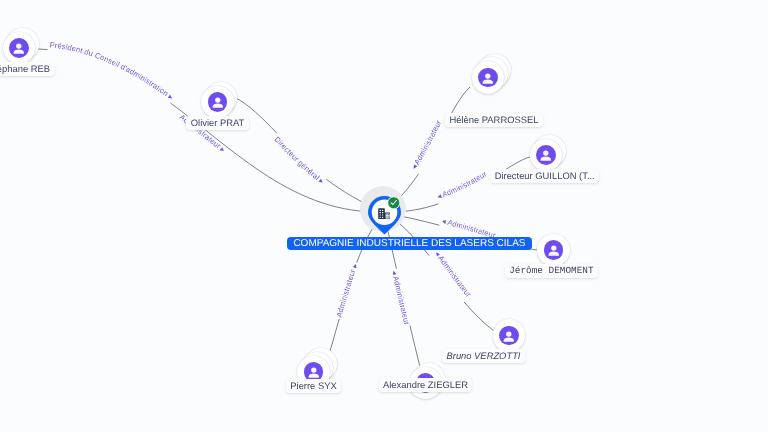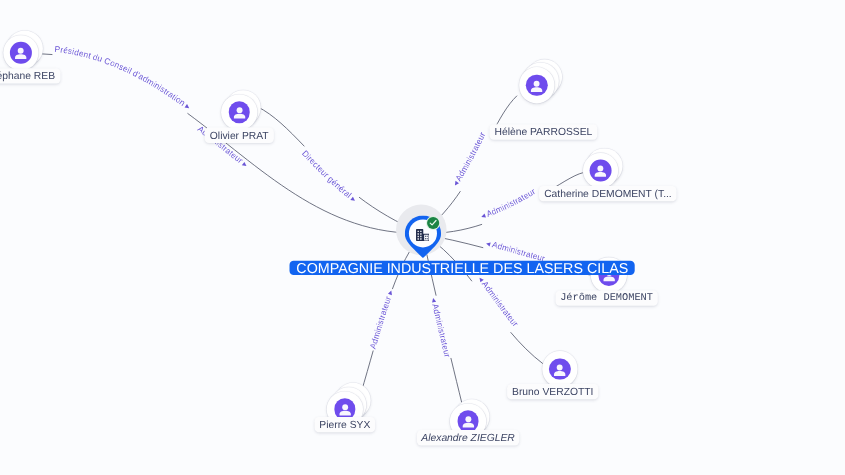--- a/index.html
+++ b/index.html
@@ -10,21 +10,21 @@
   #stage{position:relative;width:768px;height:432px;background:#fbfcfe;}
   svg.layer{position:absolute;left:0;top:0;width:768px;height:432px;}
   .node{position:absolute;left:0;top:0;}
   .pcircle{position:absolute;border-radius:50%;background:#fff;
     box-shadow:0 1px 2.5px rgba(62,66,92,.16), 0 0 0 .5px rgba(216,219,230,.55);}
   .avatar{position:absolute;border-radius:50%;display:flex;align-items:center;justify-content:center;}
   .nlabel{position:absolute;transform:translateZ(0);background:#fcfcfd;border-radius:4px;
     white-space:nowrap;color:#3c4463;box-shadow:0 1px 2.5px rgba(72,78,104,.17);
     font-size:9.4px;line-height:13.8px;padding:0 4.5px;text-align:center;}
   .clabel{position:absolute;transform:translateZ(0);background:#1264f0;border-radius:4px;
-    white-space:nowrap;color:#fff;font-size:13px;line-height:13px;padding:0 6px;letter-spacing:0;}
+    white-space:nowrap;color:#fff;font-size:10px;line-height:13px;padding:0 6px;letter-spacing:0;margin-left:24px;}
   .halo{position:absolute;border-radius:50%;}
 </style>
 </head>
 <body style="background: rgb(251, 252, 254);">
 
 <div id="stage" style="background: rgb(251, 252, 254);">
   <svg class="layer" id="edge-layer">
       <defs>
         <path d="M 38 49 C 178 54 242 216 384 212" fill="none" stroke="none" id="lp0"></path>
         <path d="M 33.2 55.4 C 173.2 60.4 237.2 222.4 379.2 218.4" fill="none" stroke="none" id="lp1"></path>
@@ -91,52 +91,52 @@
       </div>
       <div class="node">
         <div class="pcircle" style="left: 533.4px; top: 134.9px; height: 32.4px; width: 32.4px; z-index: 9;"></div>
         <div class="pcircle" style="left: 529.8px; top: 138.8px; height: 32.4px; width: 32.4px; z-index: 11; background: rgb(255, 255, 255);"></div>
         <div class="avatar" style="left: 536.1px; top: 145.1px; height: 19.8px; width: 19.8px; z-index: 12; background: rgb(111, 76, 237);">
           <svg viewBox="0 0 20 20" width="19.8" height="19.8">
             <circle cx="9.9" cy="8.2" r="2.72" fill="#f8f6fe"></circle>
             <path d="M4.7 15.9 L15.1 15.9 L15.1 14.6 C 15.1 12.5 12.8 11.5 9.9 11.5 C 7.0 11.5 4.7 12.5 4.7 14.6 Z" fill="#f8f6fe"></path>
           </svg>
         </div>
-        <div class="nlabel" style="color: rgb(60, 68, 99); z-index: 20; left: 490.18px; top: 168.9px;">Catherine DEMOMENT (T...</div>
+        <div class="nlabel" style="color: rgb(60, 68, 99); z-index: 20; left: 490.18px; top: 168.9px;">Directeur GUILLON (T...</div>
       </div>
       <div class="node">
         <div class="pcircle" style="left: 537.3px; top: 233.8px; height: 32.4px; width: 32.4px; z-index: 11; background: rgb(255, 255, 255);"></div>
         <div class="avatar" style="left: 543.6px; top: 240.1px; height: 19.8px; width: 19.8px; z-index: 12; background: rgb(111, 76, 237);">
           <svg viewBox="0 0 20 20" width="19.8" height="19.8">
             <circle cx="9.9" cy="8.2" r="2.72" fill="#f8f6fe"></circle>
             <path d="M4.7 15.9 L15.1 15.9 L15.1 14.6 C 15.1 12.5 12.8 11.5 9.9 11.5 C 7.0 11.5 4.7 12.5 4.7 14.6 Z" fill="#f8f6fe"></path>
           </svg>
         </div>
         <div class="nlabel" style="color: rgb(60, 68, 99); z-index: 20; left: 504.719px; top: 263.9px; font-family: Liberation Mono, monospace;">Jérôme DEMOMENT</div>
       </div>
       <div class="node">
         <div class="pcircle" style="left: 492.8px; top: 319.3px; height: 32.4px; width: 32.4px; z-index: 11; background: rgb(255, 255, 255);"></div>
         <div class="avatar" style="left: 499.1px; top: 325.6px; height: 19.8px; width: 19.8px; z-index: 12; background: rgb(111, 76, 237);">
           <svg viewBox="0 0 20 20" width="19.8" height="19.8">
             <circle cx="9.9" cy="8.2" r="2.72" fill="#f8f6fe"></circle>
             <path d="M4.7 15.9 L15.1 15.9 L15.1 14.6 C 15.1 12.5 12.8 11.5 9.9 11.5 C 7.0 11.5 4.7 12.5 4.7 14.6 Z" fill="#f8f6fe"></path>
           </svg>
         </div>
-        <div class="nlabel" style="color: rgb(60, 68, 99); z-index: 20; left: 461px; top: 349.4px;">Bruno VERZOTTI</div>
+        <div class="nlabel" style="color: rgb(60, 68, 99); z-index: 20; left: 442px; top: 349.4px; font-style: italic;">Bruno VERZOTTI</div>
       </div>
       <div class="node">
         <div class="pcircle" style="left: 412.9px; top: 362.9px; height: 32.4px; width: 32.4px; z-index: 9;"></div>
         <div class="pcircle" style="left: 409.3px; top: 366.8px; height: 32.4px; width: 32.4px; z-index: 11; background: rgb(255, 255, 255);"></div>
         <div class="avatar" style="left: 415.6px; top: 373.1px; height: 19.8px; width: 19.8px; z-index: 12; background: rgb(111, 76, 237);">
           <svg viewBox="0 0 20 20" width="19.8" height="19.8">
             <circle cx="9.9" cy="8.2" r="2.72" fill="#f8f6fe"></circle>
             <path d="M4.7 15.9 L15.1 15.9 L15.1 14.6 C 15.1 12.5 12.8 11.5 9.9 11.5 C 7.0 11.5 4.7 12.5 4.7 14.6 Z" fill="#f8f6fe"></path>
           </svg>
         </div>
-        <div class="nlabel" style="color: rgb(60, 68, 99); z-index: 20; left: 378.531px; top: 391px; font-style: italic;">Alexandre ZIEGLER</div>
+        <div class="nlabel" style="color: rgb(60, 68, 99); z-index: 20; left: 378.531px; top: 378px;">Alexandre ZIEGLER</div>
       </div>
       <div class="node">
         <div class="pcircle" style="left: 304.5px; top: 348px; height: 32.4px; width: 32.4px; z-index: 8;"></div>
         <div class="pcircle" style="left: 300.9px; top: 351.9px; height: 32.4px; width: 32.4px; z-index: 9;"></div>
         <div class="pcircle" style="left: 297.3px; top: 355.8px; height: 32.4px; width: 32.4px; z-index: 11; background: rgb(255, 255, 255);"></div>
         <div class="avatar" style="left: 303.6px; top: 362.1px; height: 19.8px; width: 19.8px; z-index: 12; background: rgb(111, 76, 237);">
           <svg viewBox="0 0 20 20" width="19.8" height="19.8">
             <circle cx="9.9" cy="8.2" r="2.72" fill="#f8f6fe"></circle>
             <path d="M4.7 15.9 L15.1 15.9 L15.1 14.6 C 15.1 12.5 12.8 11.5 9.9 11.5 C 7.0 11.5 4.7 12.5 4.7 14.6 Z" fill="#f8f6fe"></path>
           </svg>

